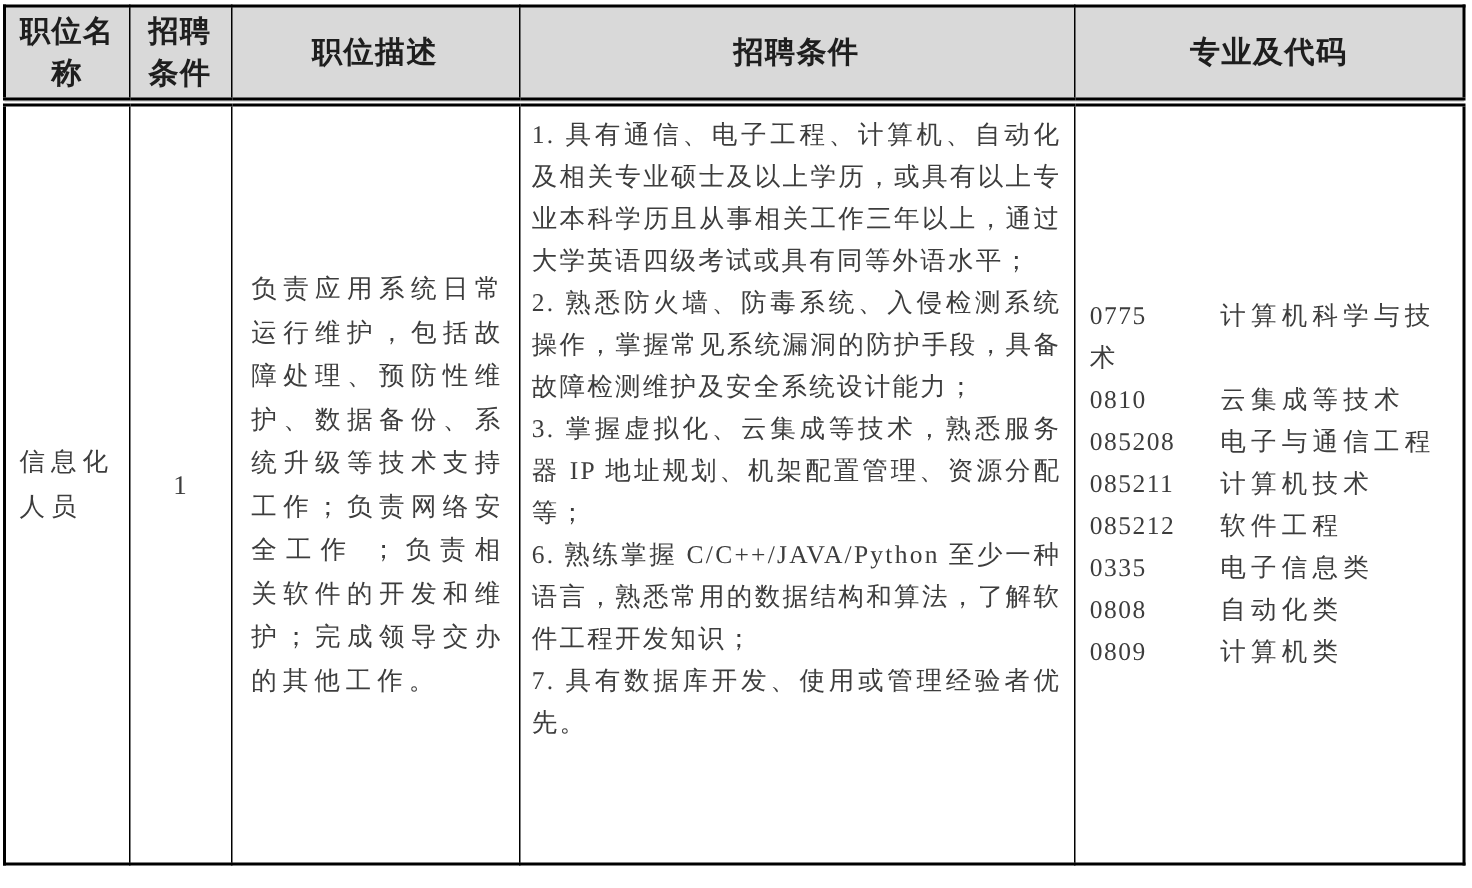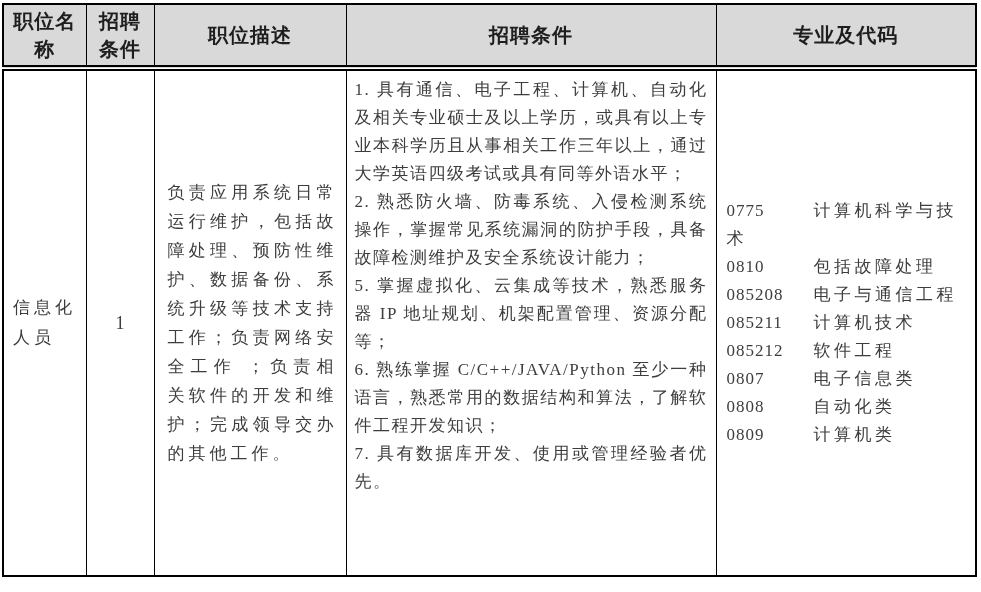--- a/index.html
+++ b/index.html
@@ -108,39 +108,39 @@
       <tr>
         <td class="cell-name">信息化人员</td>
         <td class="cell-count">1</td>
         <td class="cell-desc">负责应用系统日常运行维护，包括故障处理、预防性维护、数据备份、系统升级等技术支持工作；负责网络安全工作 ；负责相关软件的开发和维护；完成领导交办的其他工作。</td>
         <td class="cell-cond">
 
             <div class="cond-item">1. 具有通信、电子工程、计算机、自动化及相关专业硕士及以上学历，或具有以上专业本科学历且从事相关工作三年以上，通过大学英语四级考试或具有同等外语水平；</div>
 
             <div class="cond-item">2. 熟悉防火墙、防毒系统、入侵检测系统操作，掌握常见系统漏洞的防护手段，具备故障检测维护及安全系统设计能力；</div>
 
-            <div class="cond-item">5. 掌握虚拟化、云集成等技术，熟悉服务器 IP 地址规划、机架配置管理、资源分配等；</div>
+            <div class="cond-item">3. 掌握虚拟化、云集成等技术，熟悉服务器 IP 地址规划、机架配置管理、资源分配等；</div>
 
             <div class="cond-item">6. 熟练掌握 C/C++/JAVA/Python 至少一种语言，熟悉常用的数据结构和算法，了解软件工程开发知识；</div>
 
             <div class="cond-item">7. 具有数据库开发、使用或管理经验者优先。</div>
           </td>
         <td class="cell-majors">
 
             <div class="major-row"><span class="major-code">0775</span><span class="major-name">计算机科学与技术</span></div>
 
-            <div class="major-row"><span class="major-code">0810</span><span class="major-name">包括故障处理</span></div>
+            <div class="major-row"><span class="major-code">0810</span><span class="major-name">云集成等技术</span></div>
 
             <div class="major-row"><span class="major-code">085208</span><span class="major-name">电子与通信工程</span></div>
 
             <div class="major-row"><span class="major-code">085211</span><span class="major-name">计算机技术</span></div>
 
             <div class="major-row"><span class="major-code">085212</span><span class="major-name">软件工程</span></div>
 
-            <div class="major-row"><span class="major-code">0807</span><span class="major-name">电子信息类</span></div>
+            <div class="major-row"><span class="major-code">0335</span><span class="major-name">电子信息类</span></div>
 
             <div class="major-row"><span class="major-code">0808</span><span class="major-name">自动化类</span></div>
 
             <div class="major-row"><span class="major-code">0809</span><span class="major-name">计算机类</span></div>
           </td>
       </tr>
     </tbody>
   </table>
 </div>
 

